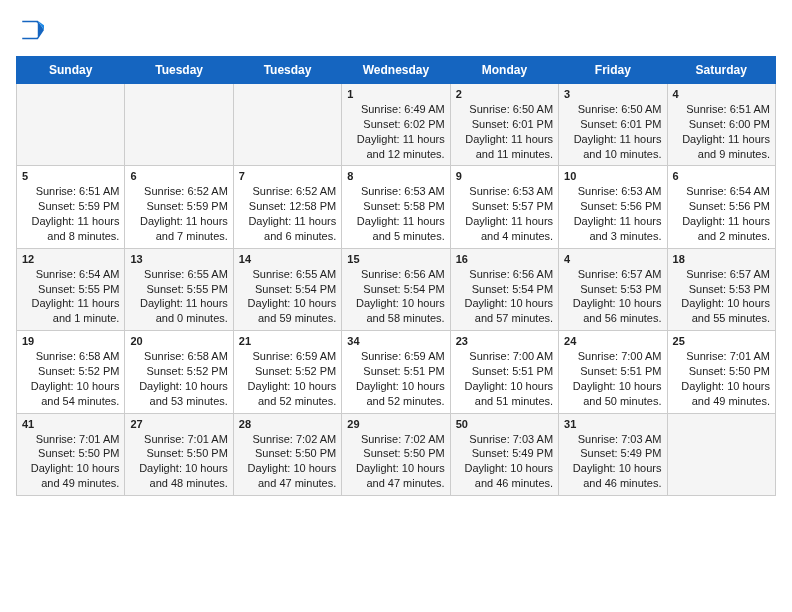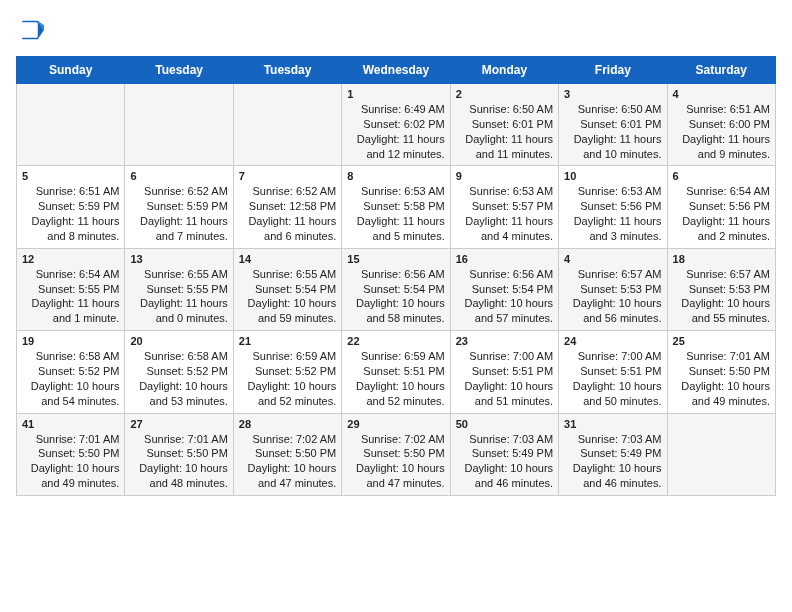--- a/index.html
+++ b/index.html
@@ -258,21 +258,21 @@
 Sunset: 5:52 PM
 Daylight: 10 hours and 53 minutes.</div>
         </td>
         <td>
           <span class="day-number">21</span>
           <div class="day-info">Sunrise: 6:59 AM
 Sunset: 5:52 PM
 Daylight: 10 hours and 52 minutes.</div>
         </td>
         <td>
-          <span class="day-number">22</span>
+          <span class="day-number">34</span>
           <div class="day-info">Sunrise: 6:59 AM
 Sunset: 5:51 PM
 Daylight: 10 hours and 52 minutes.</div>
         </td>
         <td>
           <span class="day-number">23</span>
           <div class="day-info">Sunrise: 7:00 AM
 Sunset: 5:51 PM
 Daylight: 10 hours and 51 minutes.</div>
         </td>

